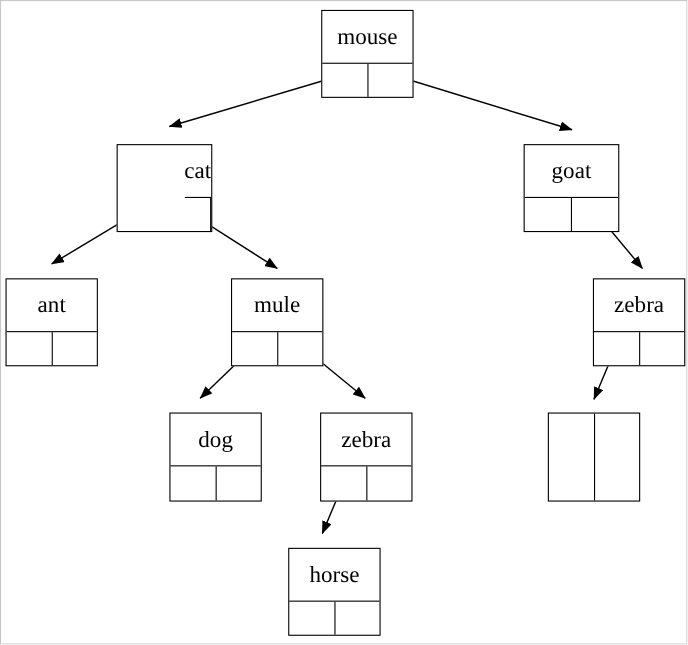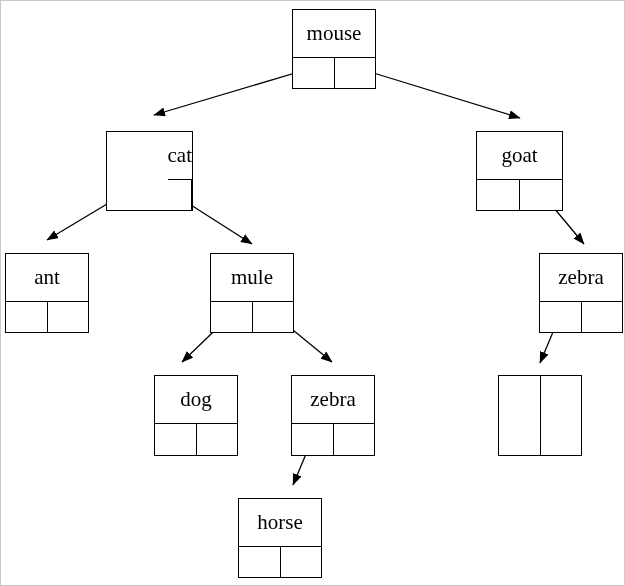--- a/index.html
+++ b/index.html
@@ -136,21 +136,21 @@
           <div class="ptr left"></div>
           <div class="ptr right"></div>
         </div>
       </div>
       <div class="node" style="left: 497px; top: 374px; width: 84px; height: 81px;">
         <div class="node-ptrs">
           <div class="ptr left"></div>
           <div class="ptr right"></div>
         </div>
       </div>
-      <div class="node" style="left: 237px; top: 497px; width: 84px; height: 80px;">
+      <div class="node" style="left: 261px; top: 497px; width: 84px; height: 80px;">
         <div class="node-label">horse</div>
         <div class="node-ptrs">
           <div class="ptr left"></div>
           <div class="ptr right"></div>
         </div>
       </div>
     </div>
 
 </div>
 

